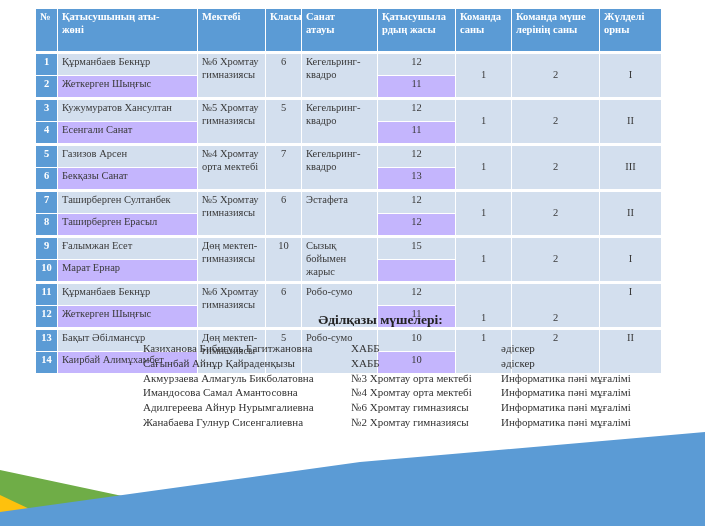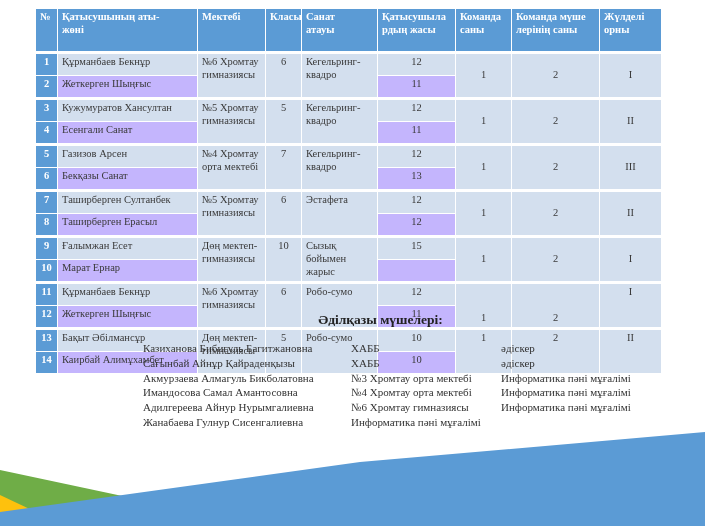--- a/index.html
+++ b/index.html
@@ -204,20 +204,21 @@
 
     <span>Имандосова Самал Амантосовна</span>
     <span>№4 Хромтау орта мектебі</span>
     <span>Информатика пәні мұғалімі</span>
 
     <span>Адилгереева Айнур Нурымгалиевна</span>
     <span>№6 Хромтау гимназиясы</span>
     <span>Информатика пәні мұғалімі</span>
 
     <span>Жанабаева Гулнур Сисенгалиевна</span>
+    <span>№2 Хромтау гимназиясы</span>
     <span>Информатика пәні мұғалімі</span>
   </div>
 
   <svg class="decor" viewBox="0 0 705 526" aria-hidden="true">
     <polygon points="0,470 127,497 0,514" fill="#6fad47"></polygon>
     <polygon points="0,495 36,512 0,516" fill="#fec10d"></polygon>
     <polygon points="0,512 360,462 705,432 705,526 0,526" fill="#5b9bd5"></polygon>
   </svg>
 
 </div>

